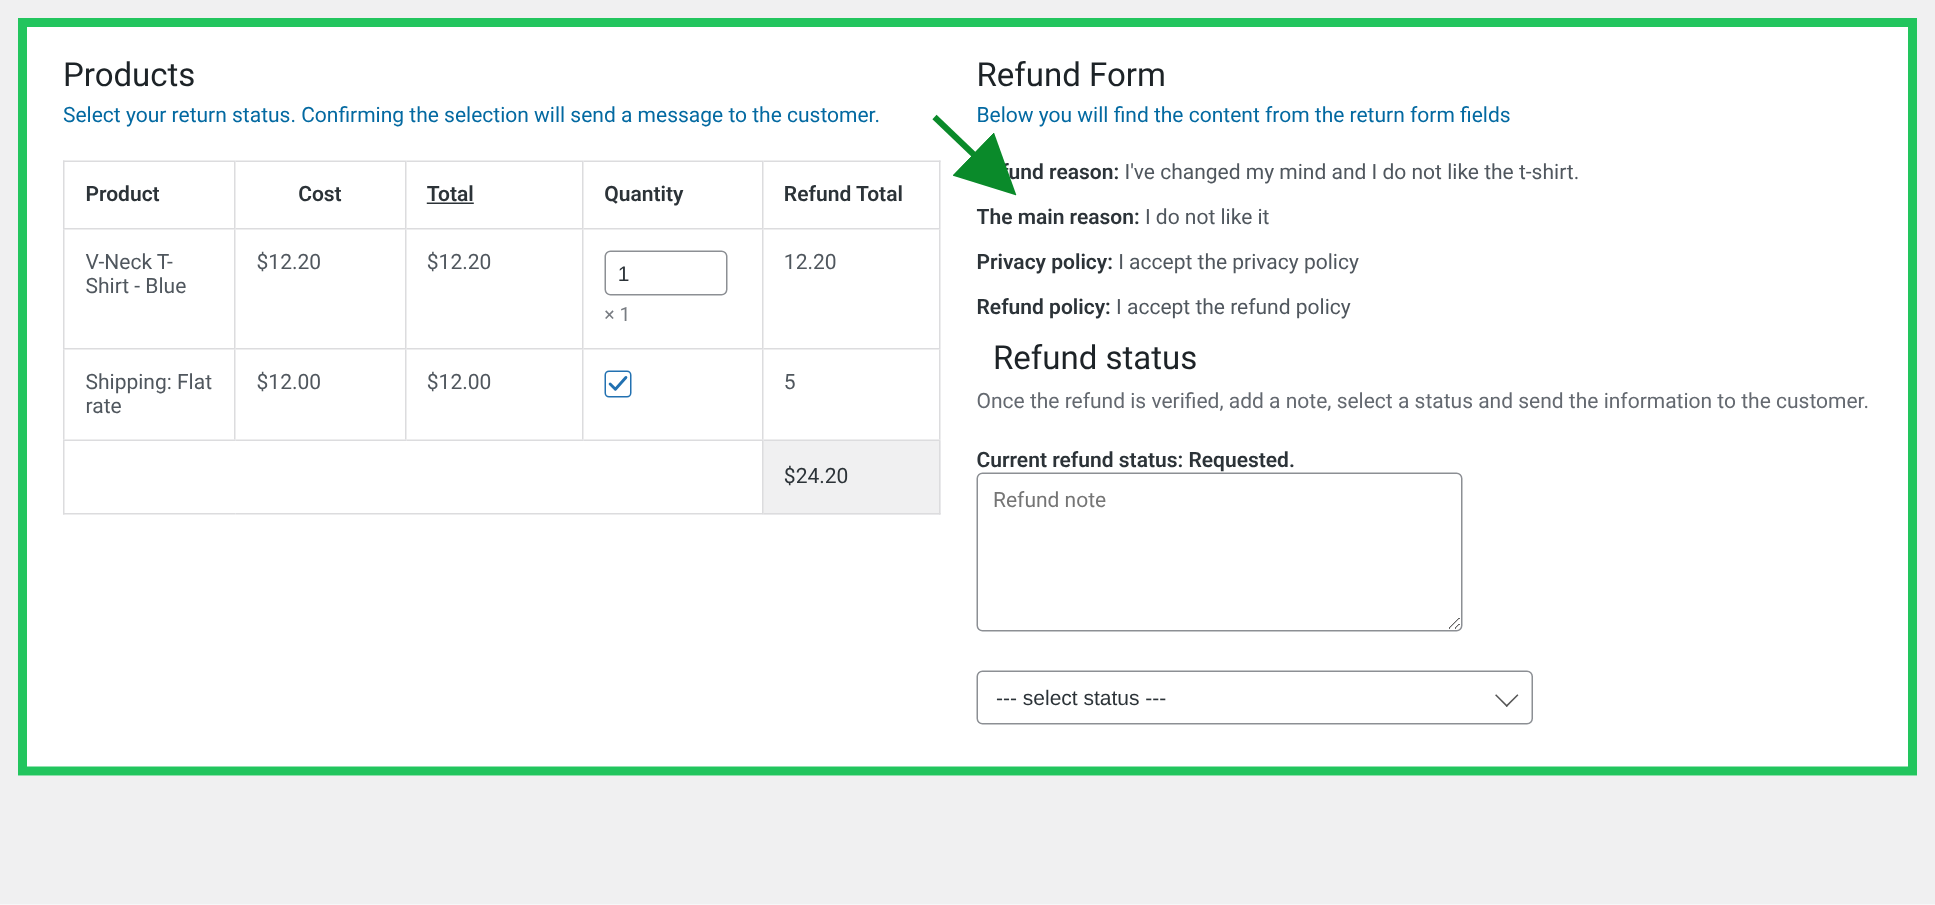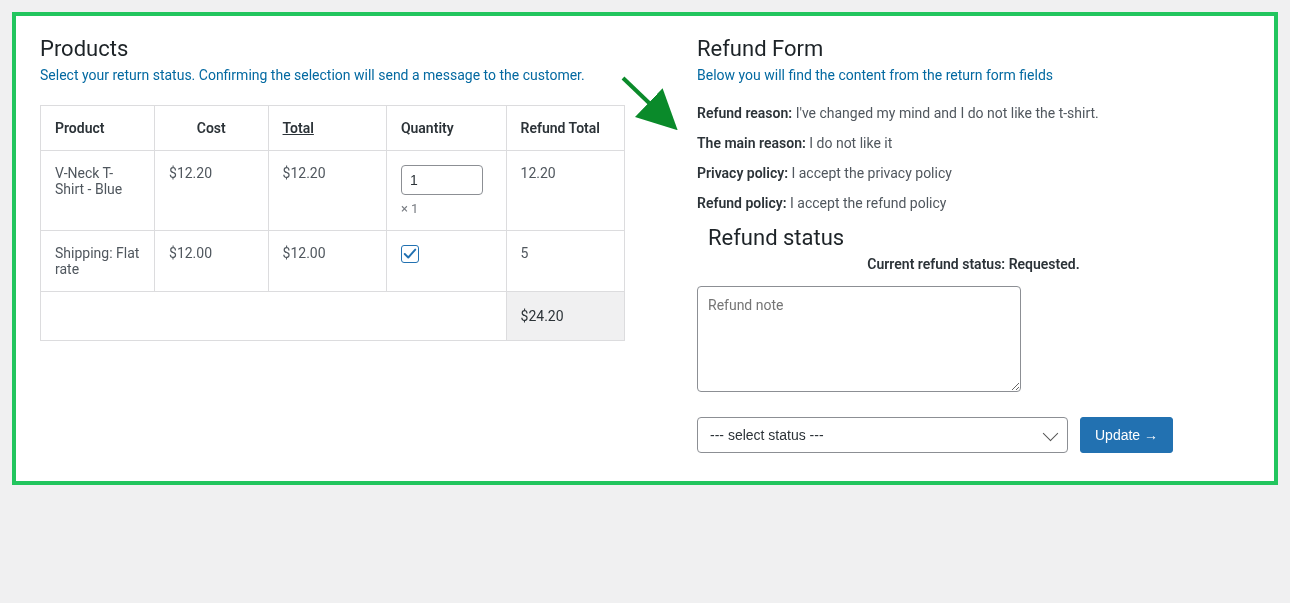--- a/index.html
+++ b/index.html
@@ -5,24 +5,24 @@
     * { box-sizing: border-box; margin: 0; padding: 0; }
     body {
       background: #f0f0f1;
       font-family: -apple-system, BlinkMacSystemFont, "Segoe UI", Roboto, sans-serif;
       font-size: 14px;
       color: #3c434a;
       padding: 12px;
     }
     .panel {
       background: #fff;
-      border: 4px solid #22c55e;
+      border: 6px solid #22c55e;
       padding: 20px 24px 28px 24px;
       display: flex;
-      gap: 72px;
+      gap: 24px;
     }
     .left { flex: 0 0 585px; }
     .right { flex: 1; }
     h2 {
       font-size: 22px;
       font-weight: 400;
       color: #1d2327;
       margin-bottom: 6px;
     }
     .subtitle {
@@ -111,22 +111,20 @@
     }
     .status-sub {
       color: #646970;
       font-size: 14px;
       margin-bottom: 20px;
       line-height: 1.5;
     }
     .current-status {
       font-weight: 600;
       color: #2c3338;
-      margin-bottom: 14px;
-      text-align: center;
     }
     textarea {
       width: 324px;
       height: 106px;
       border: 1px solid #8c8f94;
       border-radius: 4px;
       padding: 10px 10px;
       font-family: inherit;
       font-size: 14px;
       resize: both;
@@ -250,28 +248,28 @@
     <div class="right">
       <h2>Refund Form</h2>
       <p class="subtitle">Below you will find the content from the return form fields</p>
 
       <p class="field-line"><b><span>Refund reason</span>:</b> <span>I've changed my mind and I do not like the t-shirt.</span></p>
       <p class="field-line"><b><span>The main reason</span>:</b> <span>I do not like it</span></p>
       <p class="field-line"><b><span>Privacy policy</span>:</b> <span>I accept the privacy policy</span></p>
       <p class="field-line"><b><span>Refund policy</span>:</b> <span>I accept the refund policy</span></p>
 
       <h2 class="status-heading">Refund status</h2>
+      <p class="status-sub">Once the refund is verified, add a note, select a status and send the information to the customer.</p>
 
       <p class="current-status">Current refund status: Requested.</p>
 
       <textarea placeholder="Refund note" style=""></textarea>
 
       <div class="actions">
         <div class="select-wrap">
           <select class="select">
             <option>--- select status ---</option>
           </select>
         </div>
-        <button class="btn-primary">Update →</button>
       </div>
     </div>
   </div>
 </div>
 
 </body></html>

